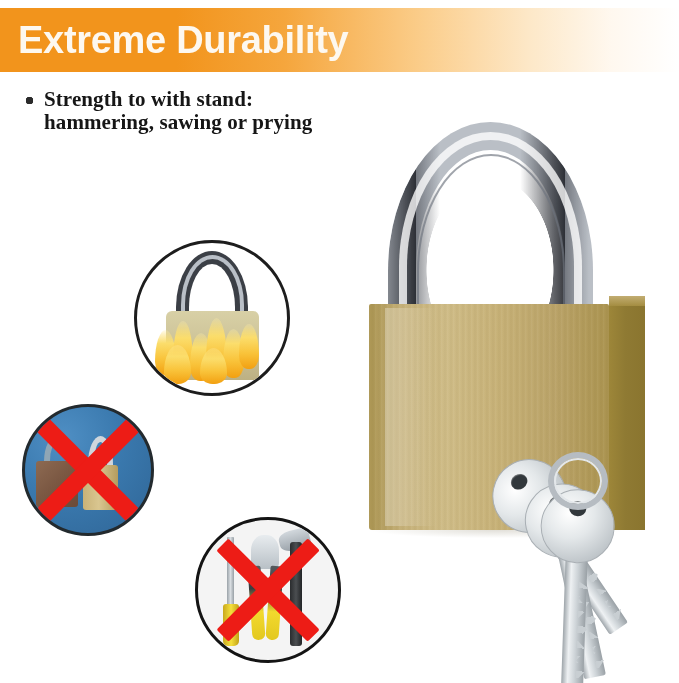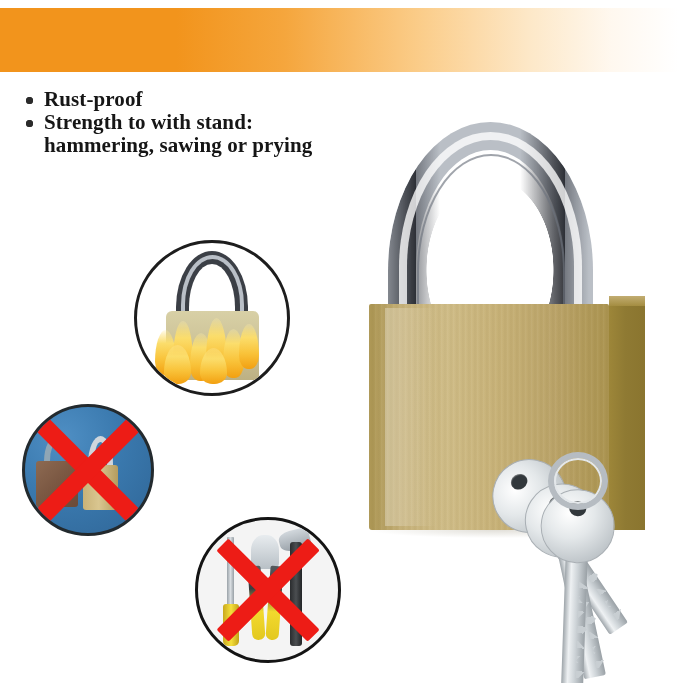--- a/index.html
+++ b/index.html
@@ -493,28 +493,28 @@
     height: 16px;
     background: radial-gradient(ellipse at center, rgba(120,110,80,0.22) 0%, rgba(255,255,255,0) 72%);
   }
 </style>
 </head>
 <body>
 
 <div id="page">
 
   <div id="header-banner"></div>
+  <div id="header-title">Extreme Durability</div>
 
   <ul id="feature-list">
     <li>
       <span class="bullet-dot"></span>
     </li>
     <li>
       <span class="bullet-dot"></span>
-      <span>Rust-proof</span>
     </li>
     <li>
       <span class="bullet-dot"></span>
     </li>
     <li>
       <span class="bullet-dot"></span>
       <span>Strength to with stand:</span>
       <span class="sub-line">hammering, sawing or prying</span>
     </li>
   </ul>

